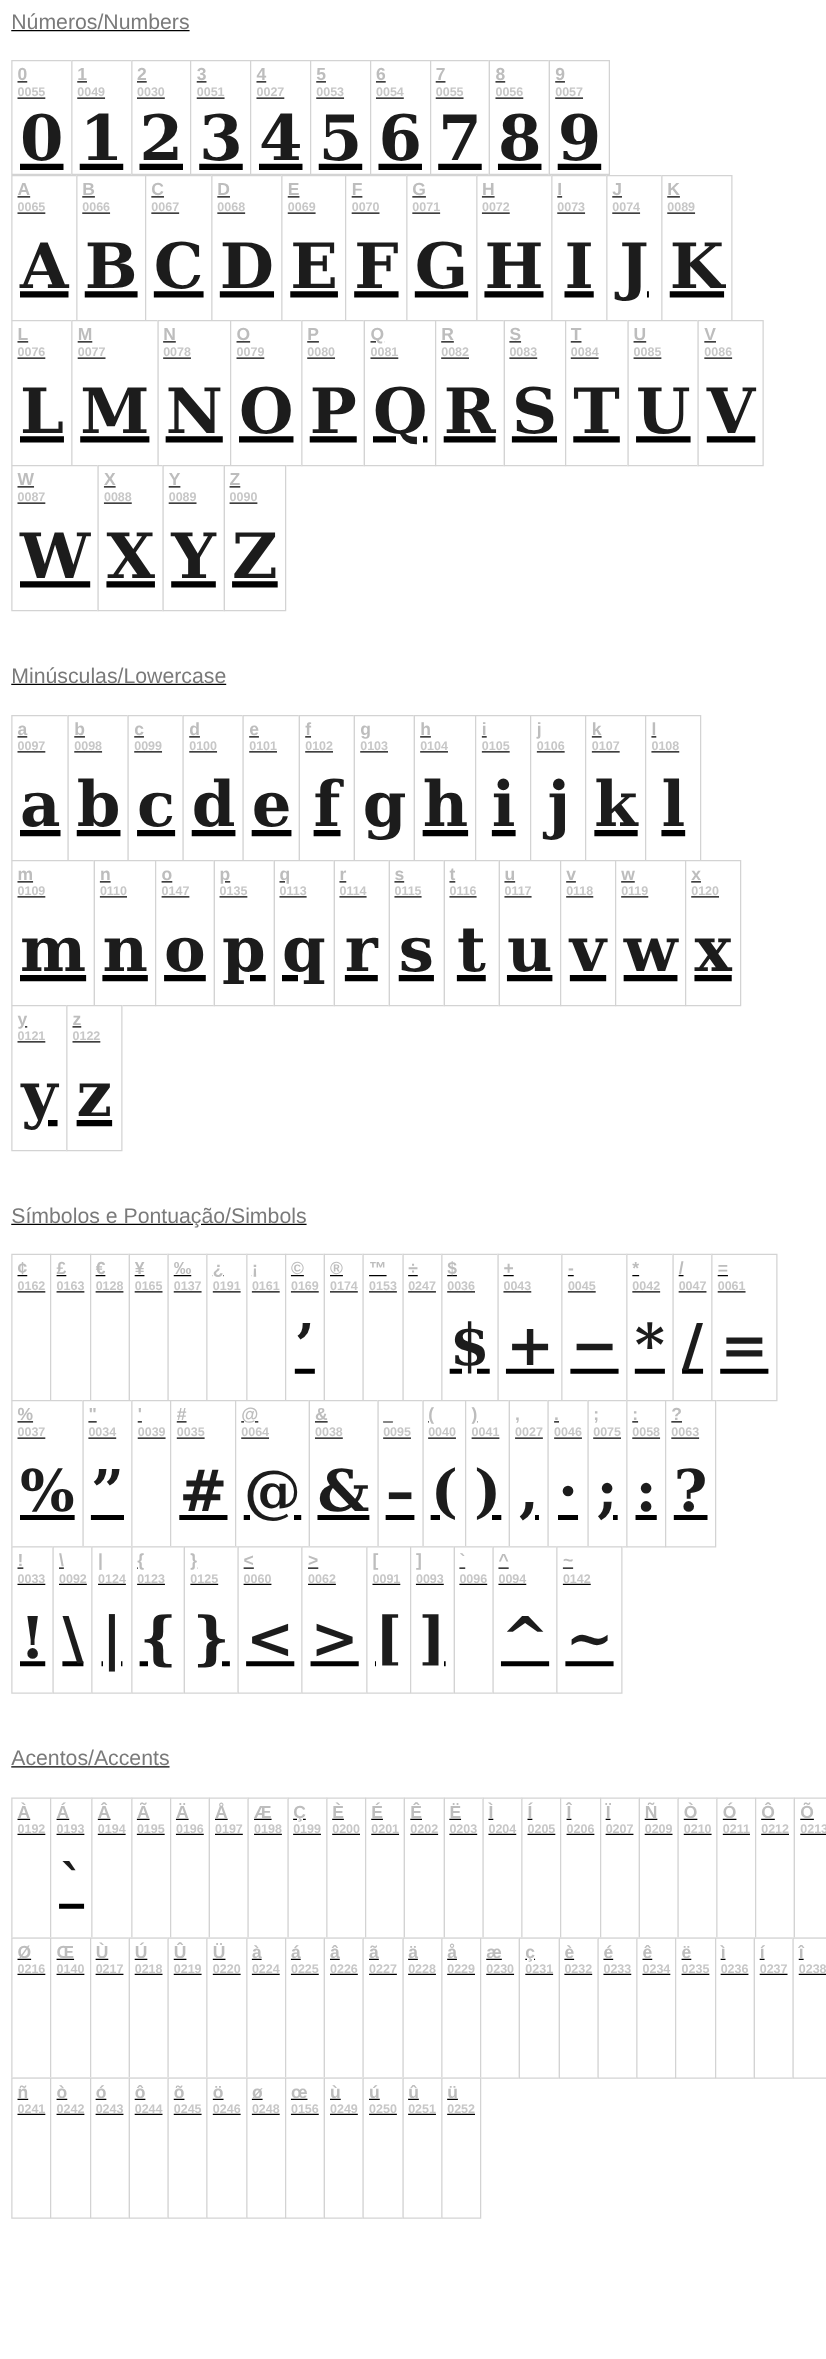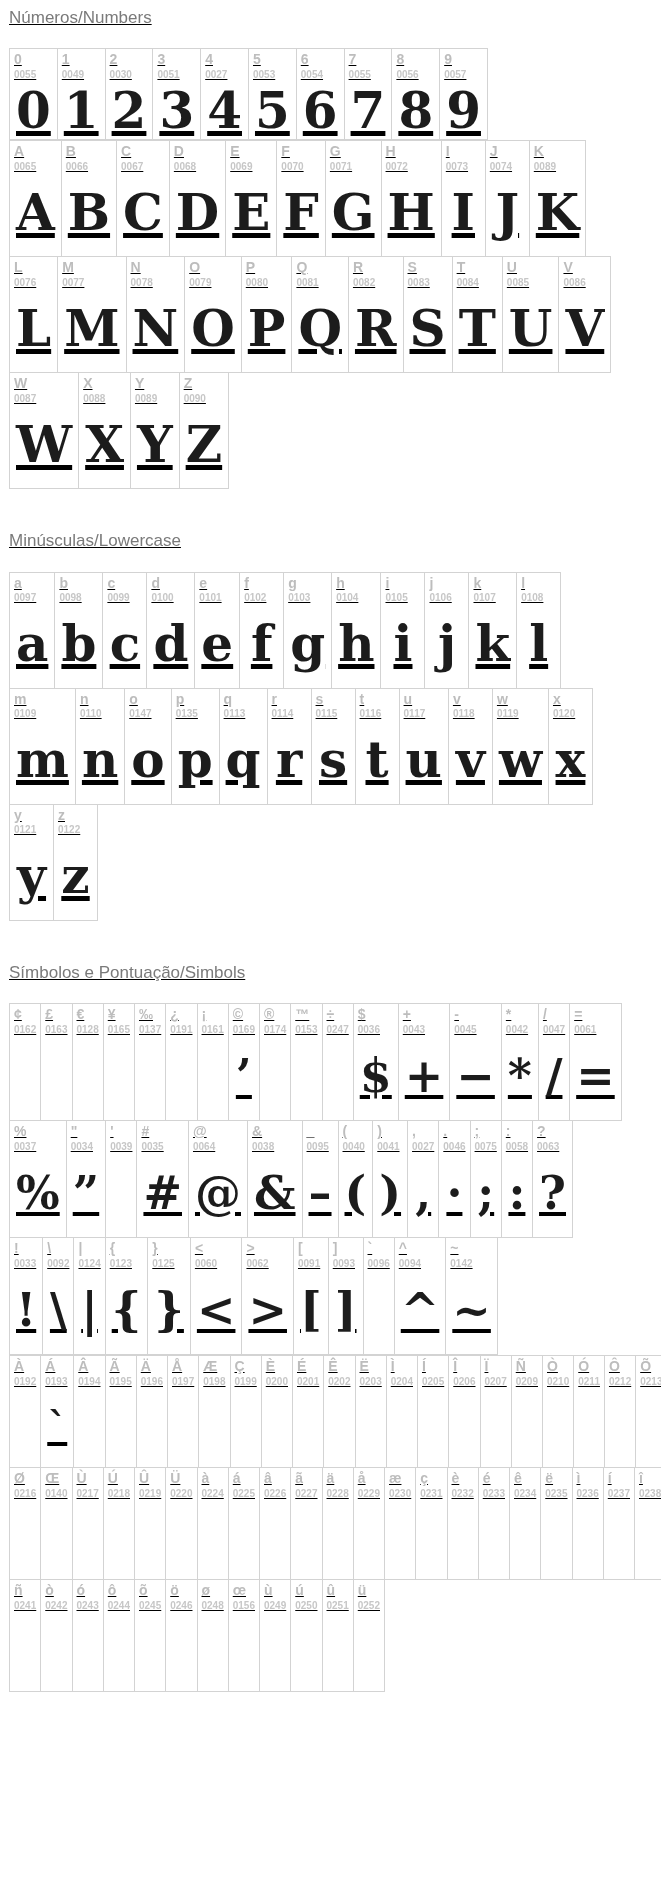--- a/index.html
+++ b/index.html
@@ -624,20 +624,21 @@
           <div class="cell-glyph">^</div>
         </div>
         <div class="char-cell">
           <div class="cell-label">~</div>
           <div class="cell-code">0142</div>
           <div class="cell-glyph">~</div>
         </div>
       </div>
     </section>
     <section class="charmap-section">
+      <h2 class="section-title">Acentos/Accents</h2>
       <div class="char-row row-acc">
         <div class="char-cell">
           <div class="cell-label">À</div>
           <div class="cell-code">0192</div>
           <div class="cell-glyph"></div>
         </div>
         <div class="char-cell">
           <div class="cell-label">Á</div>
           <div class="cell-code">0193</div>
           <div class="cell-glyph">`</div>

